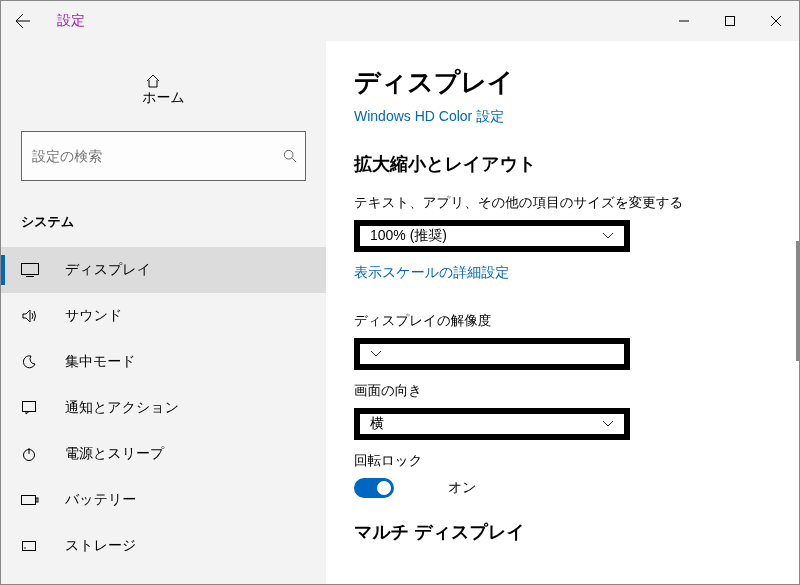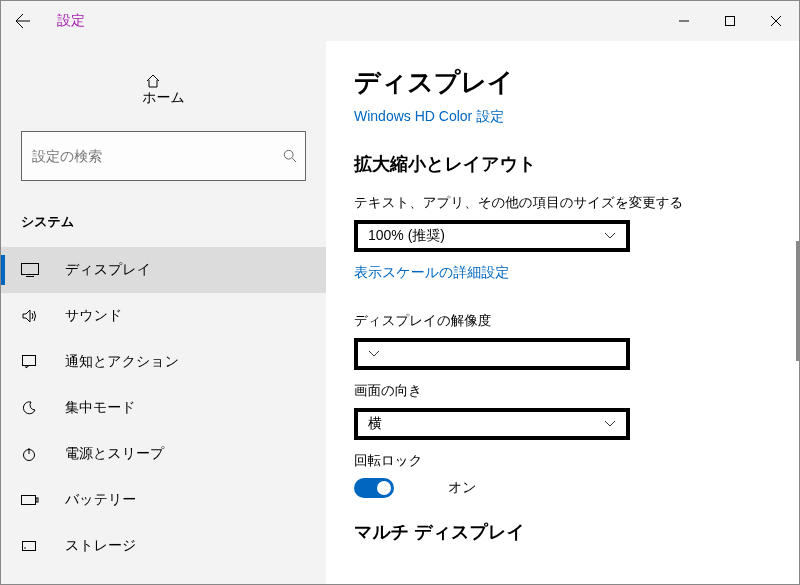--- a/index.html
+++ b/index.html
@@ -142,21 +142,21 @@
   font-weight: 600;
   margin-bottom: 18px;
 }
 .field-label {
   font-size: 13.5px;
   margin-bottom: 8px;
 }
 .select {
   width: 276px;
   height: 32px;
-  border: 4px solid #000000;
+  border: 6px solid #000000;
   background: #fff;
   display: flex;
   align-items: center;
   padding: 0 10px;
   margin-bottom: 12px;
   cursor: pointer;
   justify-content: space-between;
 }
 .select .val {
   font-size: 14px;
@@ -275,34 +275,34 @@
             <path d="M2 6 H5 L9 2 V14 L5 10 H2 Z" stroke="#000" stroke-width="1" fill="none"></path>
             <path d="M11 5 Q13 8 11 11 M13 3 Q16 8 13 13" stroke="#000" stroke-width="1" fill="none"></path>
           </svg>
       </span>
       <span class="label">サウンド</span>
     </div>
 
     <div class="nav-item">
       <span class="icon">
         <svg width="16" height="16" viewBox="0 0 16 16">
+            <path d="M10 2 A6 6 0 1 0 14 10 A5 5 0 0 1 10 2 Z" stroke="#000" stroke-width="1" fill="none"></path>
+          </svg>
+      </span>
+      <span class="label">集中モード</span>
+    </div>
+
+    <div class="nav-item">
+      <span class="icon">
+        <svg width="16" height="16" viewBox="0 0 16 16">
             <rect x="1.5" y="1.5" width="13" height="10" stroke="#000" stroke-width="1" fill="none"></rect>
             <path d="M5 11.5 L5 14 L8 11.5" stroke="#000" stroke-width="1" fill="none"></path>
           </svg>
       </span>
       <span class="label">通知とアクション</span>
-    </div>
-
-    <div class="nav-item">
-      <span class="icon">
-        <svg width="16" height="16" viewBox="0 0 16 16">
-            <path d="M10 2 A6 6 0 1 0 14 10 A5 5 0 0 1 10 2 Z" stroke="#000" stroke-width="1" fill="none"></path>
-          </svg>
-      </span>
-      <span class="label">集中モード</span>
     </div>
 
     <div class="nav-item">
       <span class="icon">
         <svg width="16" height="16" viewBox="0 0 16 16">
             <circle cx="8" cy="9" r="5.5" stroke="#000" stroke-width="1" fill="none"></circle>
             <path d="M8 2 V8" stroke="#000" stroke-width="1"></path>
           </svg>
       </span>
       <span class="label">電源とスリープ</span>

